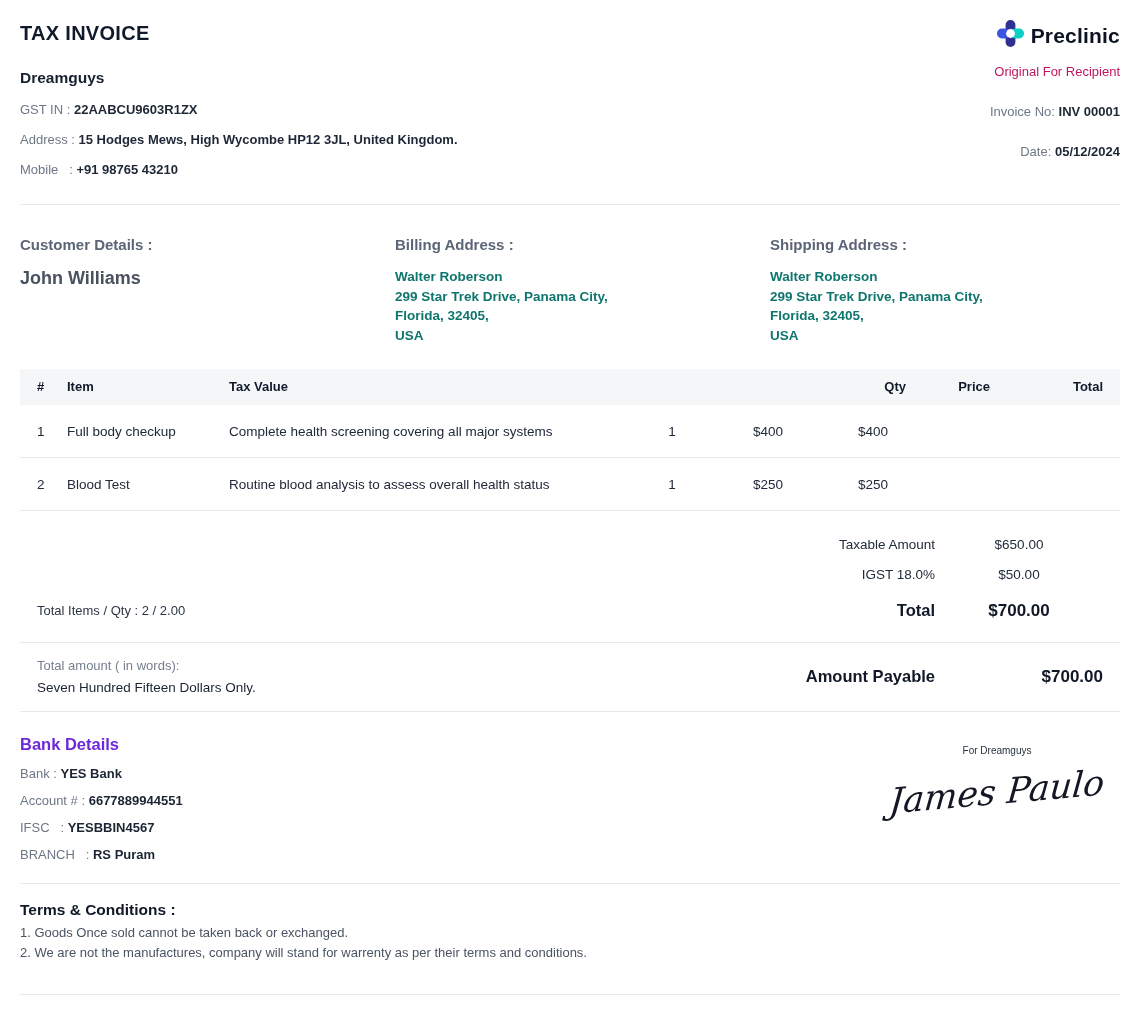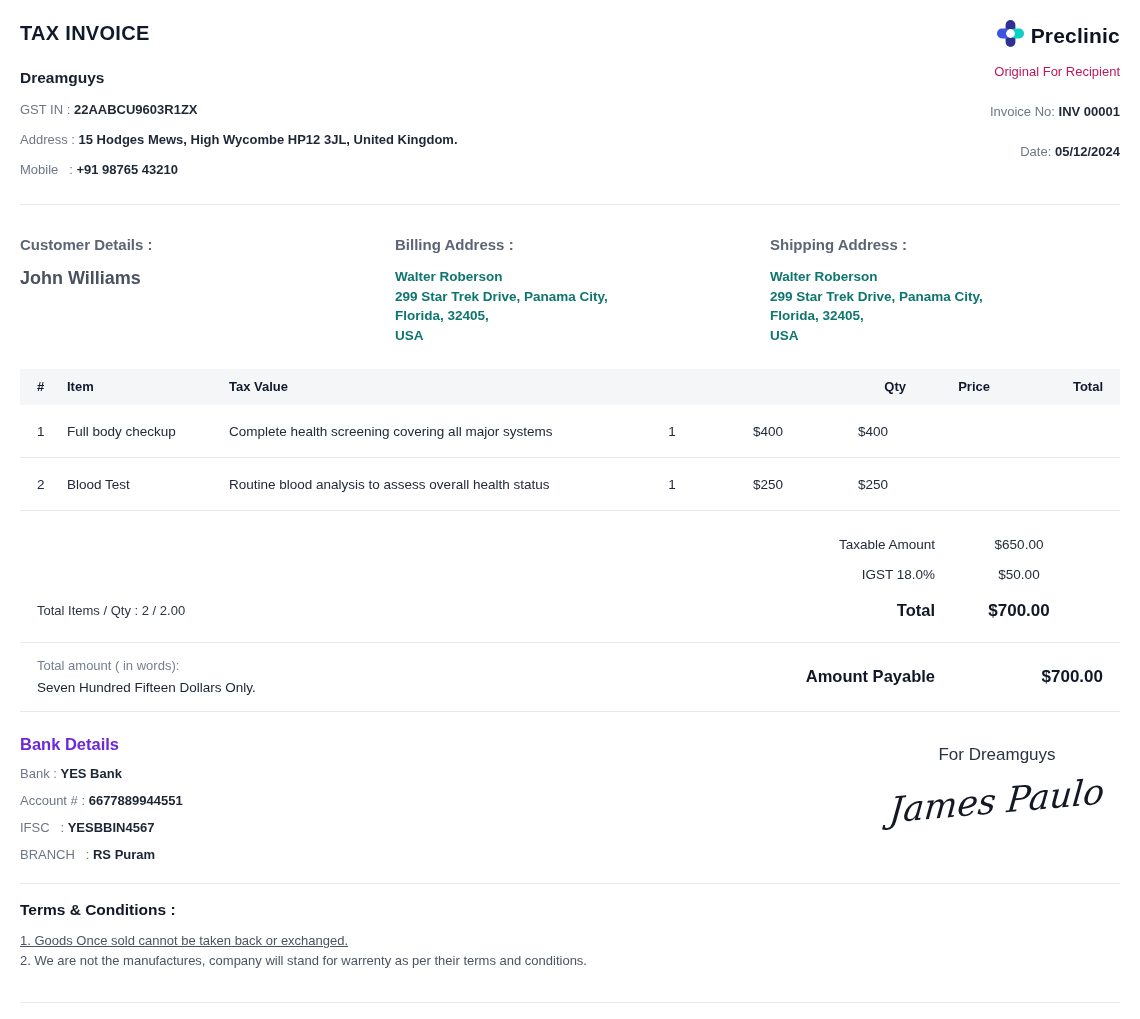--- a/index.html
+++ b/index.html
@@ -68,36 +68,36 @@
   .payable-label { font-size:16.5px; font-weight:700; color:#101726;margin-left:21px; }
   .payable-value { width:168px; text-align:right; font-size:17px; font-weight:700; color:#101726; }
 
   
   .bank-row { display:flex; justify-content:space-between; margin-top:23px; }
   .bank-heading { font-size:16.5px; font-weight:700; color:#6d28d9; }
   .bank-line { font-size:13px; margin-top:12px; }
   .bank-label { color:#6e7786; }
   .bank-value { color:#1c2533; font-weight:600; }
   .sign-block { width:230px; text-align:center; margin-right:8px; }
-  .for-text { font-size:17px; color:#2a3342; margin-top:10px; }
+  .for-text { font-size:10px; color:#2a3342; margin-top:10px; }
   .signature {
     margin-top:16px;
     font-family:"DejaVu Serif", serif;
     font-style:italic;
     font-size:35px;
     color:#141824;
     transform:rotate(-5deg) skewX(-10deg);
     white-space:nowrap;
   }
 
   
   .hr-terms { margin-top:21px; }
   .terms-heading { font-size:15.5px; font-weight:700; color:#101726; margin-top:17px; }
   .terms-item { font-size:13px; color:#4a5462; line-height:20px; }
-  .terms-first { margin-top:12px;text-decoration:underline; }
+  .terms-first { margin-top:4px; }
   .hr-footer { margin-top:31px; }
 
   .logo-icon { display:inline-block; }
 </style>
 </head>
 <body>
 
 <div class="page">
 
   <div class="top">

